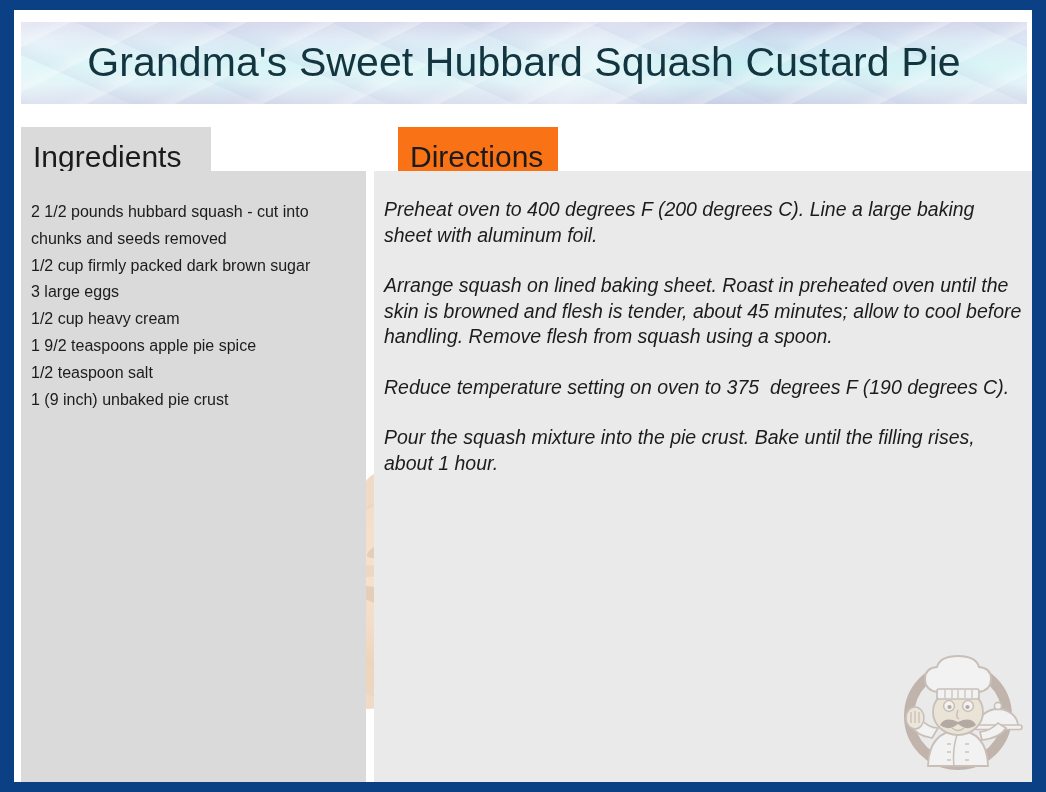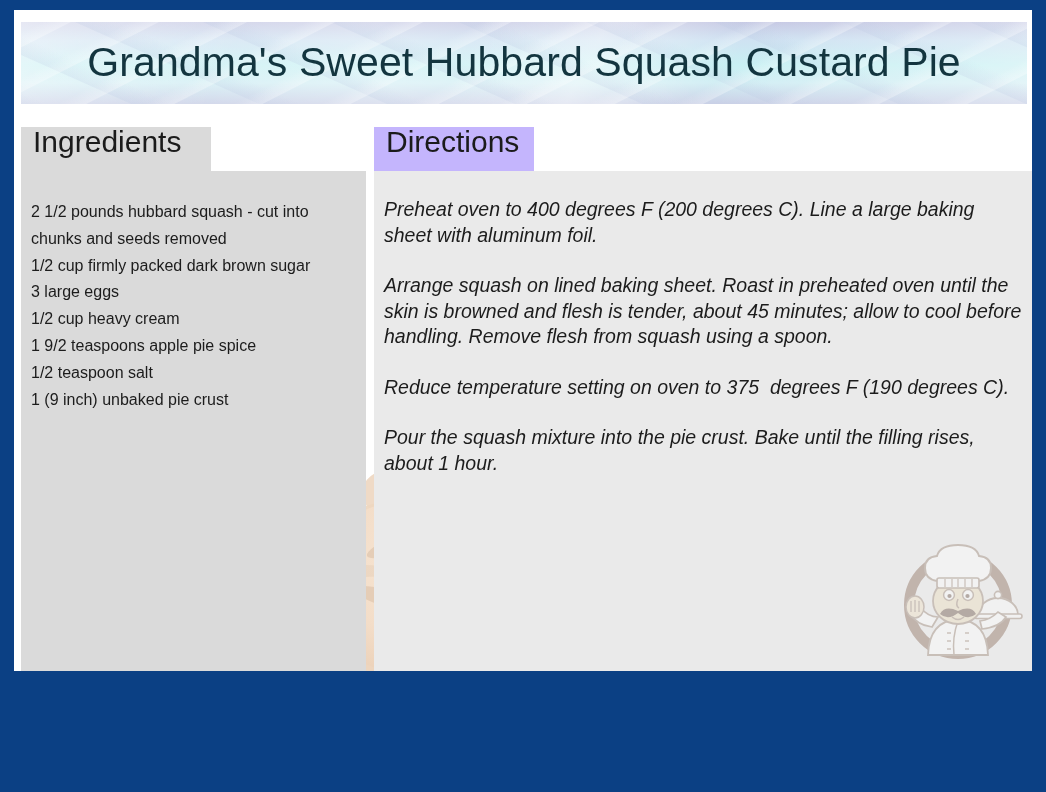--- a/index.html
+++ b/index.html
@@ -20,21 +20,21 @@
     background: #0b4084;
     box-sizing: border-box;
     overflow: hidden;
   }
 
   #card-inner {
     position: absolute;
     left: 14px;
     top: 10px;
     width: 1018px;
-    height: 661px;
+    height: 772px;
     background: #ffffff;
     overflow: hidden;
   }
 
   
   #title-banner {
     position: absolute;
     left: 7px;
     top: 12px;
     width: 1006px;
@@ -95,22 +95,22 @@
   .section {
     position: absolute;
     z-index: 2;
   }
   .section-tab {
     position: absolute;
     top: 0;
     left: 0;
     height: 44px;
     display: flex;
-    align-items: flex-start;
-    padding: 0 14px 0 12px;
+    align-items: center;
+    padding: 16px 14px 0 12px;
     box-sizing: border-box;
   }
   .section-tab-label {
     font-size: 30px;
     line-height: 1;
     color: #1b1b1b;
     font-family: "Liberation Sans", sans-serif;
   }
   .section-body {
     position: absolute;
@@ -150,21 +150,22 @@
 
   
   #section-directions {
     left: 360px;
     top: 117px;
     width: 664px;
     height: 655px;
   }
   #section-directions .section-tab {
     width: 160px;
-    background: #c4b5fd;
+    background: #f97316;
+    margin-left: 24px;
   }
   #section-directions .section-body {
     width: 664px;
     height: 611px;
     background: #eaeaea;
     padding: 26px 16px 10px 10px;
   }
   #directions-list {
     margin: 0;
     padding: 0;

